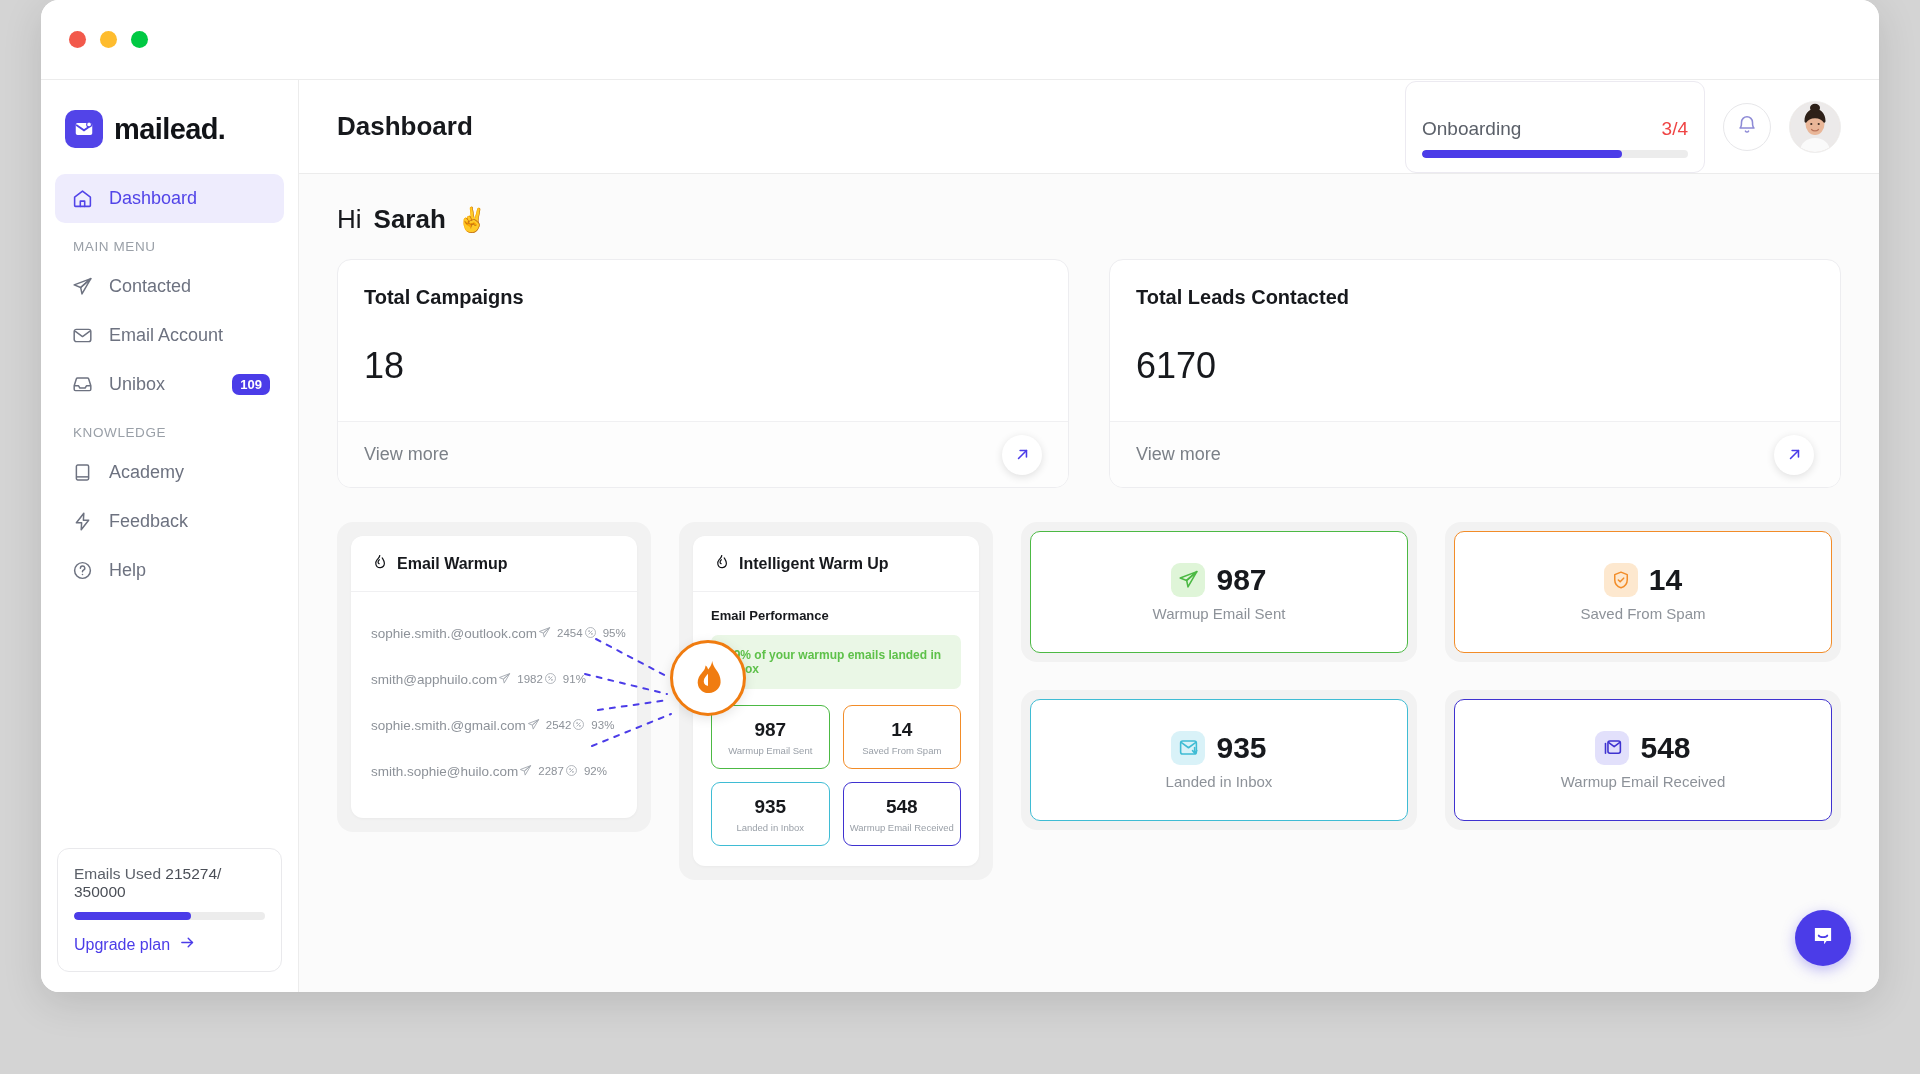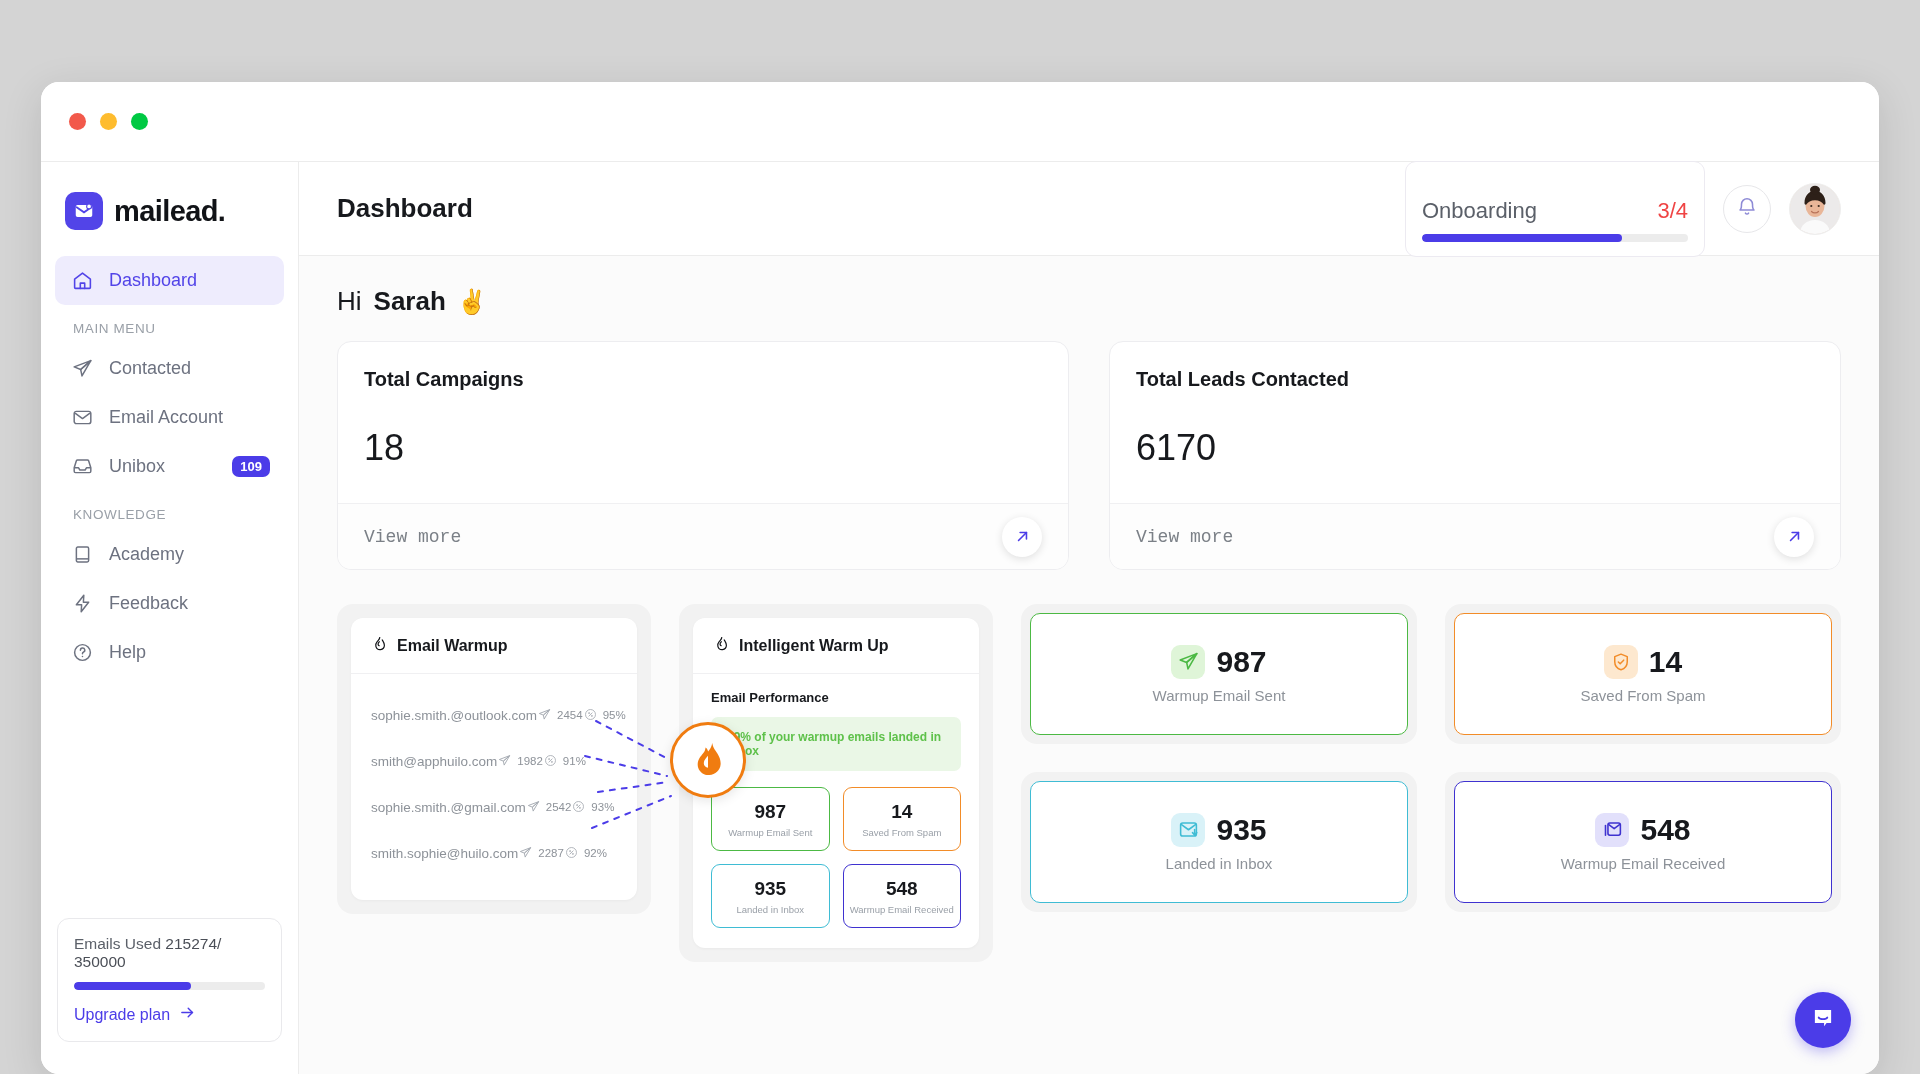--- a/index.html
+++ b/index.html
@@ -5,21 +5,21 @@
   * { box-sizing: border-box; margin: 0; padding: 0; }
   html, body {
     width: 1920px; height: 1074px;
     background: #d4d4d4;
     font-family: "Liberation Sans", sans-serif;
     overflow: hidden;
   }
   .desktop {
     width: 1920px; height: 1074px;
     background: #d4d4d4;
-    display: flex; align-items: flex-end; justify-content: center;
+    display: flex; align-items: flex-start; justify-content: center;
   }
   .window {
     width: 1838px; height: 992px;
     background: #ffffff;
     border-radius: 18px;
     box-shadow: 0 10px 40px rgba(0,0,0,0.12);
     overflow: hidden;
     display: flex; flex-direction: column;
     position: relative;
   }
@@ -78,21 +78,21 @@
     padding: 16px 16px 8px 18px;
   }
   .badge {
     position: absolute; right: 14px;
     background: #4b3ce8; color: #fff;
     font-size: 13px; font-weight: bold;
     border-radius: 7px;
     padding: 4px 8px; line-height: 1;
   }
   .plan-card {
-    position: absolute; left: 16px; right: 16px; bottom: 32px;
+    position: absolute; left: 16px; right: 16px; bottom: 20px;
     border: 1px solid #e9e9ec; border-radius: 12px;
     padding: 16px 16px 16px 16px;
     background: #fff;
   }
   .plan-head { font-size: 15.5px; color: #5b6069; margin-bottom: 11px; }
   .plan-head b { color: #4b4f57; font-weight: 400; }
   .plan-bar { height: 8px; border-radius: 6px; background: #ececec; overflow: hidden; margin-bottom: 14px;}
   .plan-bar > i { display: block; height: 100%; background: #4b3ce8; border-radius: 6px; }
   .plan-link { color: #4b3ce8; font-size: 16px; font-weight: 500; display:flex; align-items:center; gap:9px; cursor:pointer;}
 
@@ -104,21 +104,21 @@
     border-bottom: 1px solid #ececec;
     display: flex; align-items: center;
     padding: 0 38px 0 38px;
   }
   .page-title { font-size: 26px; font-weight: bold; color: #17191d; }
   .topright { margin-left: auto; display: flex; align-items: center; gap: 18px; }
   .onboard {
     width: 300px; border: 1px solid #eceaf1; border-radius: 11px;
     padding: 12px 16px 14px 16px; background:#fff;
   }
-  .onboard-row { display: flex; align-items: baseline; font-size: 22px; color: #5b6069; margin-top: 24px; }
+  .onboard-row { display: flex; align-items: baseline; font-size: 19px; color: #5b6069; margin-top: 24px; }
   .onboard-row .cnt { margin-left: auto; color:#ef4444; }
   .onboard-bar { margin-top: 10px; height: 8px; border-radius: 6px; background:#ececec; overflow:hidden;}
   .onboard-bar > i { display:block; height:100%; background:#4b3ce8; border-radius:6px;}
   .bell {
     width: 48px; height: 48px; border-radius: 50%;
     border: 1px solid #e7e7ea; background:#fff;
     display:flex; align-items:center; justify-content:center; cursor:pointer;
   }
   .avatar {
     width: 52px; height: 52px; border-radius: 50%;
@@ -138,21 +138,21 @@
     overflow: hidden;
   }
   .stat-top { padding: 26px 26px 34px 26px; }
   .stat-label { font-size: 20px; font-weight: bold; color: #17191d; }
   .stat-value { font-size: 36px; color: #17191d; margin-top: 36px; }
   .stat-foot {
     border-top: 1px solid #f0f0f2;
     padding: 16px 26px; display:flex; align-items:center;
     background:#fdfdfd; position: relative; height: 66px;
   }
-  .stat-foot .vm { font-size: 18px; color: #7b8087; cursor:pointer;font-family:Liberation Mono, monospace;}
+  .stat-foot .vm { font-size: 18px; color: #7b8087; cursor:pointer;}
   .arrow-btn {
     margin-left: auto; width: 40px; height: 40px; border-radius: 50%;
     background:#fff; box-shadow: 0 2px 8px rgba(0,0,0,0.12);
     display:flex; align-items:center; justify-content:center; cursor:pointer;
   }
 
   
   .lower { display:flex; gap: 28px; margin-top: 34px; align-items: flex-start; position: relative; }
   .panel-wrap {
     background: #f2f2f2; border-radius: 16px; padding: 14px;

